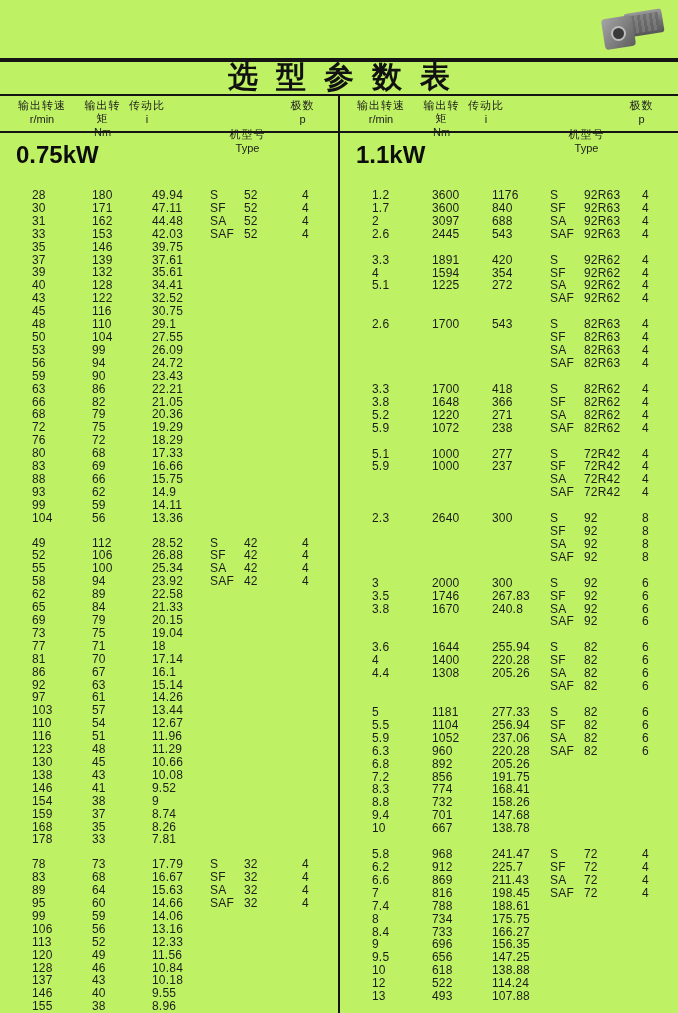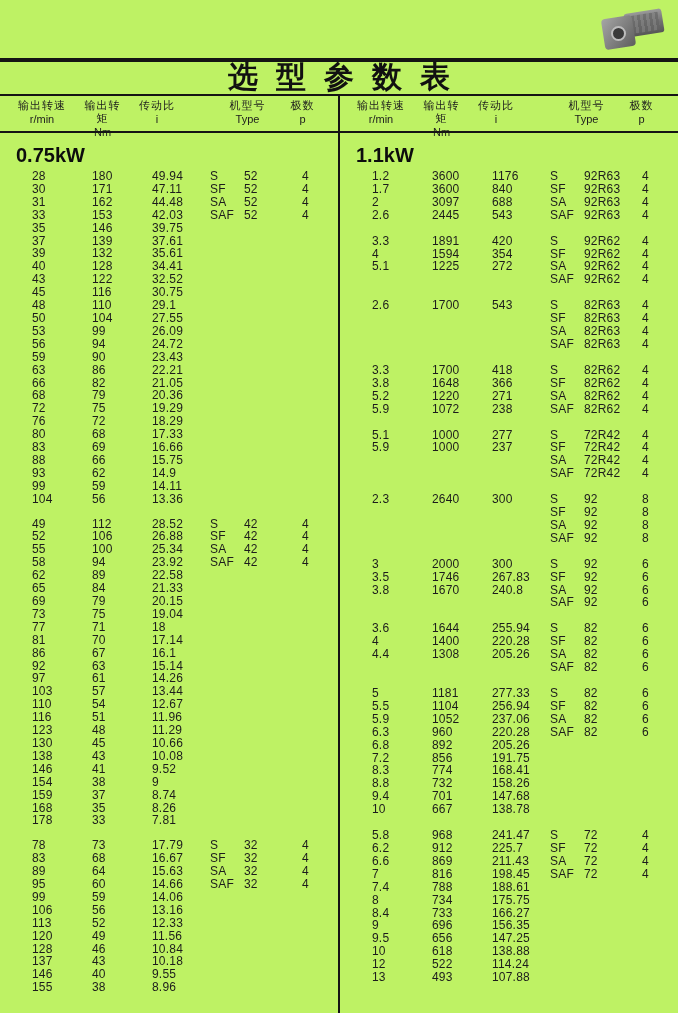--- a/index.html
+++ b/index.html
@@ -37,31 +37,31 @@
   .ph-face{position:absolute;left:13px;top:20px;width:11px;height:11px;border-radius:50%;
     background:#3a3a3a;border:2px solid #bdbdbd;}
 
   
   .hgroup{position:absolute;top:99px;width:339px;height:32px;}
   .hgroup.left{left:0;}
   .hgroup.right{left:339px;}
   .hcell{position:absolute;top:0;text-align:center;}
   .hc1{left:0;width:84px;}
   .hc2{left:80px;width:45px;}
-  .hc3{left:122px;width:70px;}
-  .hc4{left:205px;width:85px;}
+  .hc3{left:112px;width:70px;}
+  .hc4{left:205px;width:85px;margin-top:29px;}
   .hc5{left:280px;width:45px;}
   .hzh{display:block;font-size:11px;letter-spacing:1px;line-height:13px;}
   .hen{display:block;font-size:11px;line-height:15px;}
 
   
   .tbody{position:absolute;top:142px;width:338px;}
   .tbody.left{left:0;}
   .tbody.right{left:340px;}
-  .kw{font-size:20px;font-weight:800;line-height:26px;margin:0 0 2px 16px;color:#0d0d0d;}
+  .kw{font-size:24px;font-weight:800;line-height:26px;margin:0 0 21px 16px;color:#0d0d0d;}
   .block{margin-bottom:12px;}
   .tbody.right .block{margin-bottom:13px;}
   .row{position:relative;height:12.92px;font-size:12px;line-height:12.9px;letter-spacing:.2px;}
   .c{position:absolute;top:0;white-space:nowrap;}
   .c-speed{left:32px;}
   .c-torque{left:92px;}
   .c-ratio{left:152px;}
   .c-prefix{left:210px;}
   .c-model{left:244px;}
   .c-poles{left:302px;}

